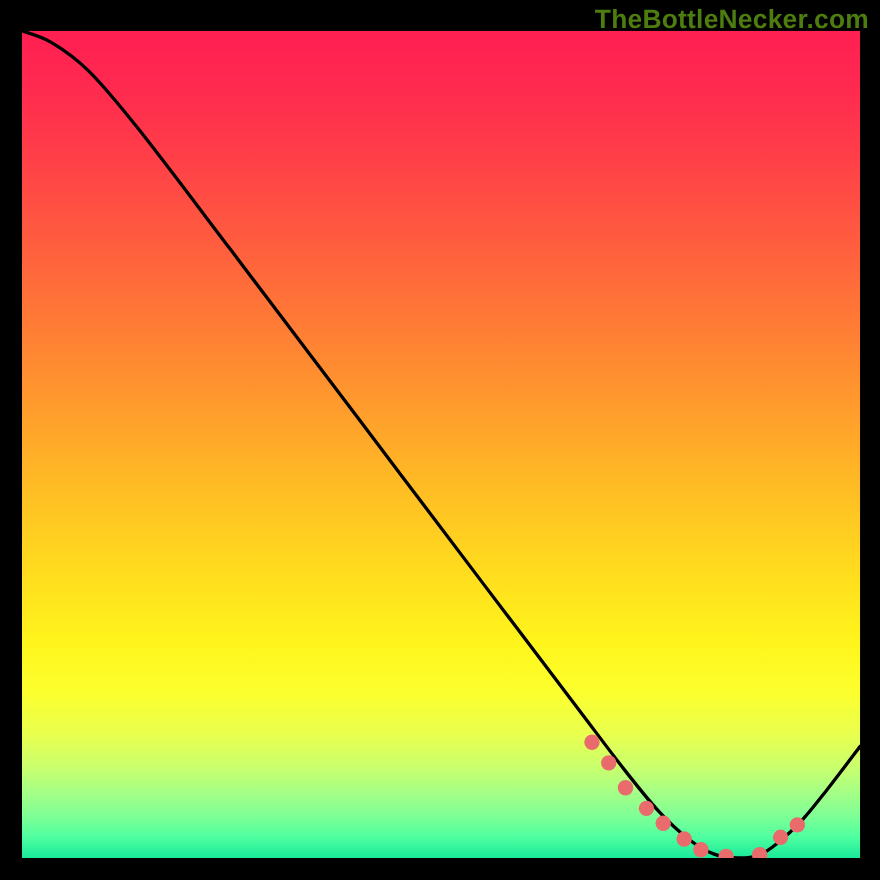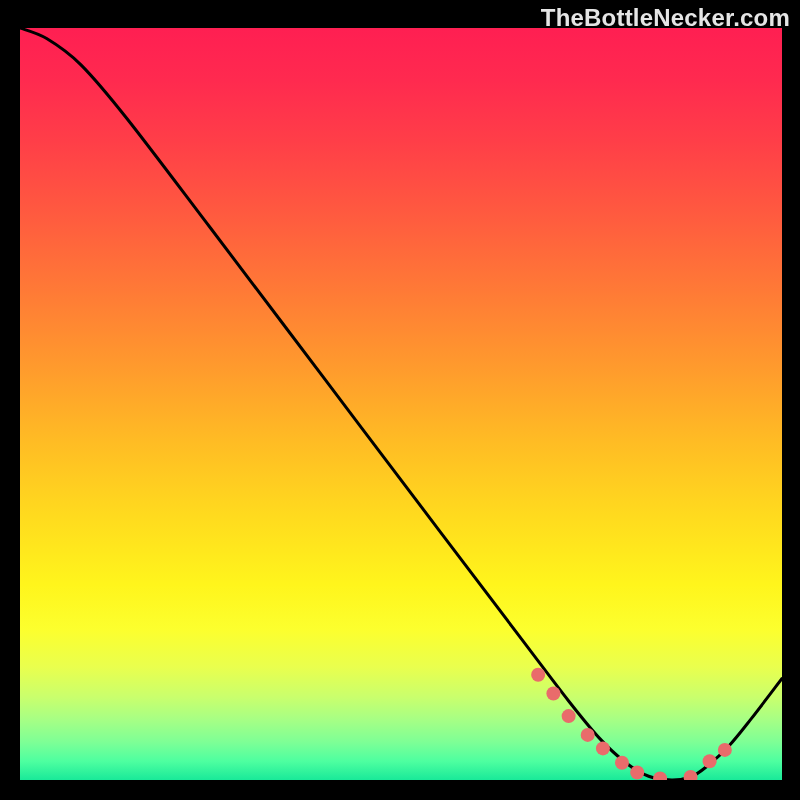--- a/index.html
+++ b/index.html
@@ -14,21 +14,21 @@
   .frame {
     position: relative;
     width: 800px;
     height: 800px;
     background: #000;
   }
   .watermark {
     position: absolute;
     top: 4px;
     right: 10px;
-    color: #e5e5e5;
+    color: #4d7c0f;
     font-size: 24px;
     font-weight: 600;
     letter-spacing: 0.2px;
     user-select: none;
   }
   .plot-wrap {
     position: absolute;
     left: 20px;
     top: 28px;
     width: 762px;

